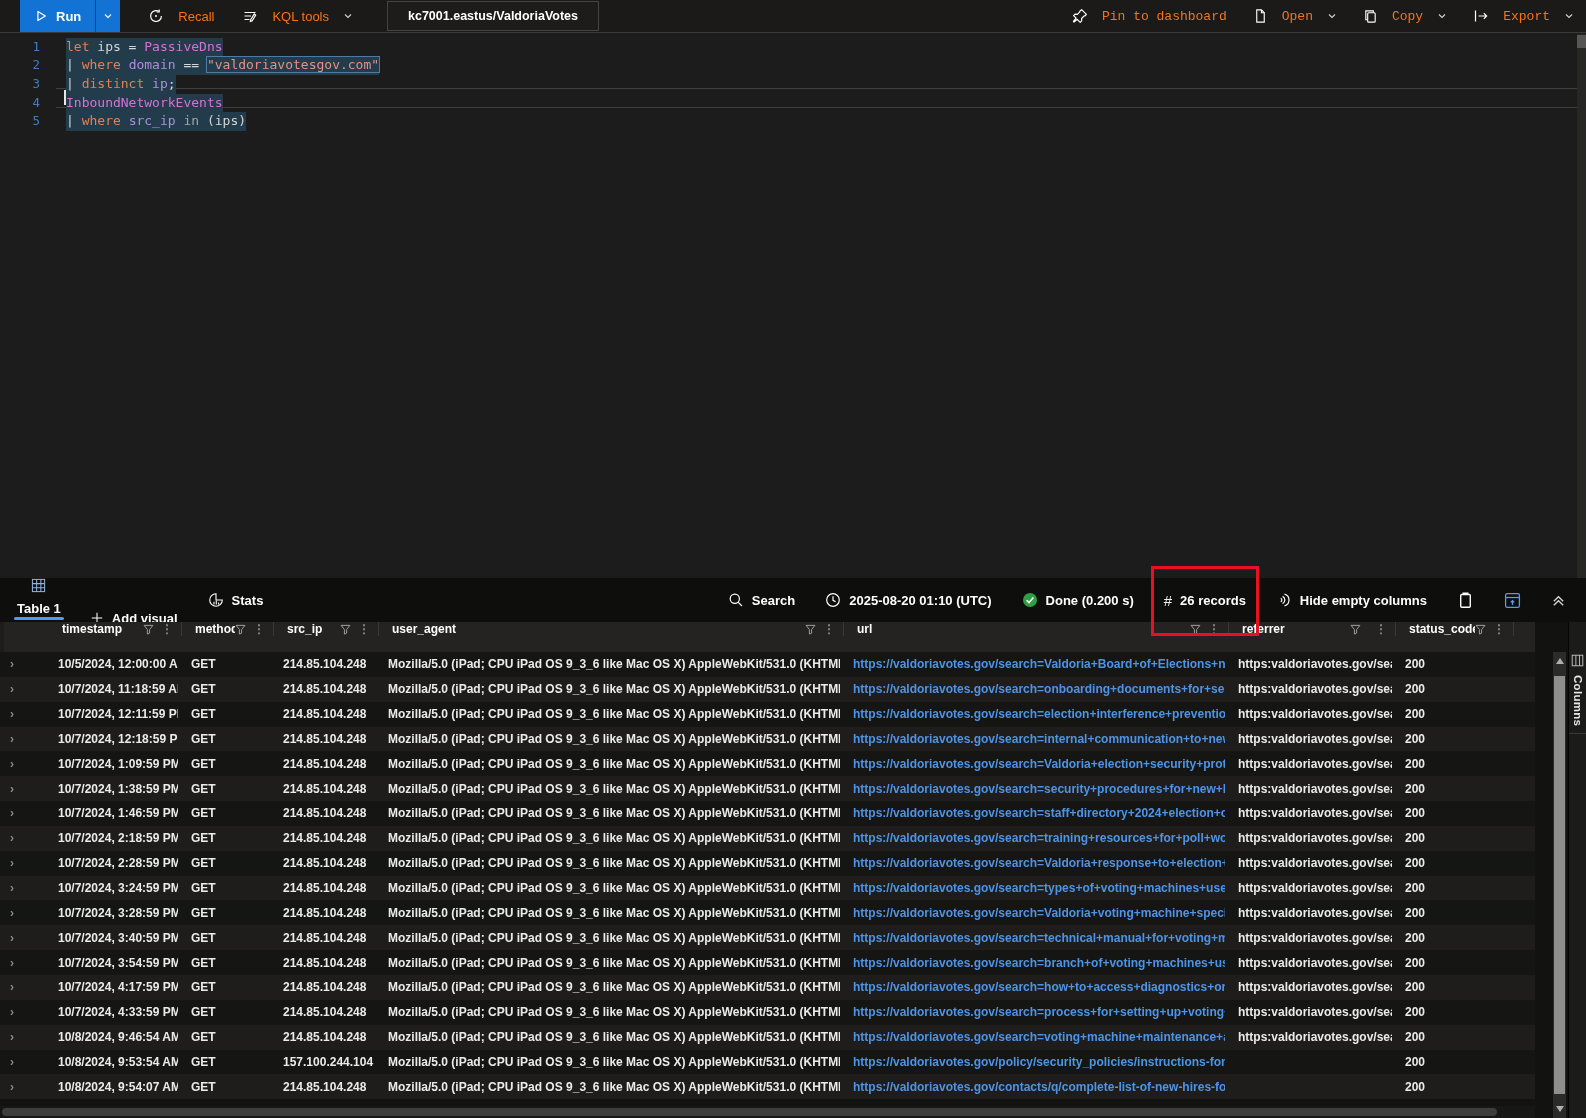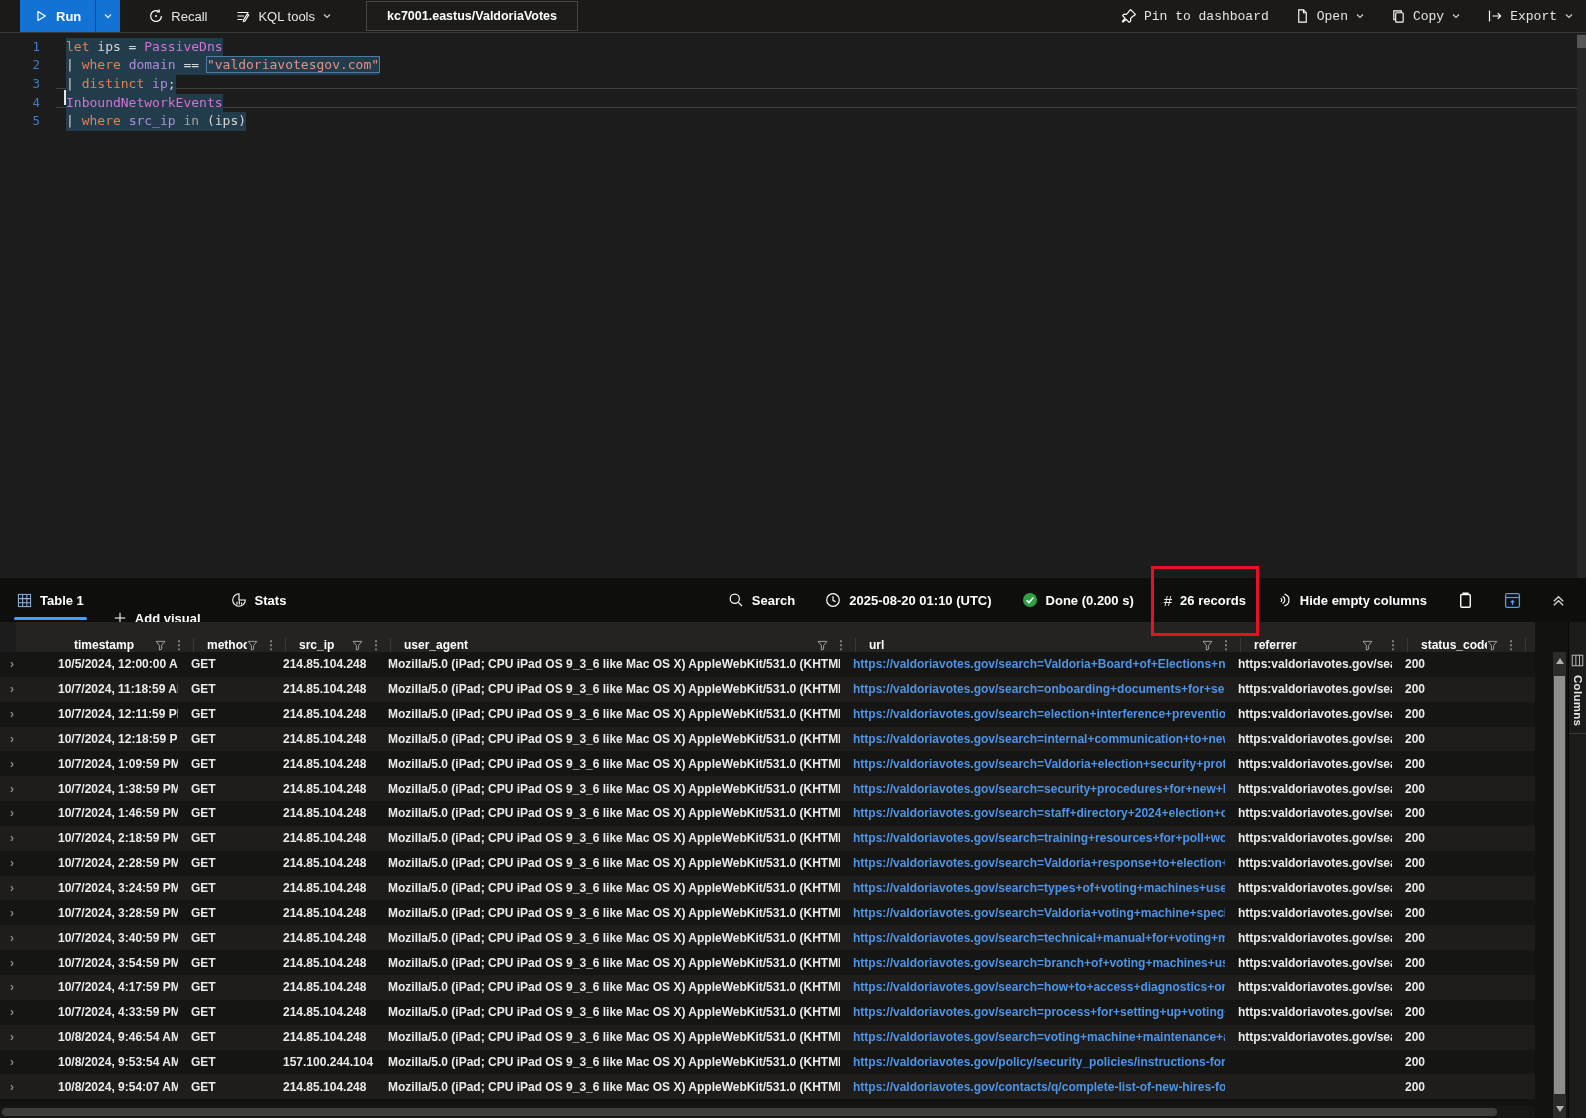--- a/index.html
+++ b/index.html
@@ -5,52 +5,52 @@
   html,body{margin:0;padding:0;background:#000;}
   body{font-family:"Liberation Sans",sans-serif;-webkit-font-smoothing:antialiased;}
   #app{position:relative;width:1586px;height:1118px;background:#1c1c1c;overflow:hidden;color:#fff;}
   svg{display:block;}
 
   
   .topbar{position:absolute;top:0;left:0;right:0;height:32px;background:#1b1a19;display:flex;align-items:center;font-size:13px;}
   .run-split{margin-left:20px;height:39px;display:flex;border-radius:3px;overflow:hidden;}
   .run-main{display:flex;align-items:center;gap:8px;padding:0 14px;background:var(--run-button,#1273d4);font-weight:600;cursor:pointer;}
   .run-caret{width:24px;display:flex;align-items:center;justify-content:center;background:var(--run-button,#1273d4);border-left:1px solid rgba(0,0,0,.4);}
-  .tb-item{display:flex;align-items:center;gap:7px;margin-left:28px;color:#e5e5e5;cursor:pointer;white-space:nowrap;}
+  .tb-item{display:flex;align-items:center;gap:14px;margin-left:28px;color:#f97316;cursor:pointer;white-space:nowrap;}
   .conn-tab{margin-left:34px;height:28px;display:flex;align-items:center;padding:0 20px;border:1px solid #454443;background:#1d1c1b;font-weight:700;font-size:12.5px;}
   .tb-right{margin-left:auto;display:flex;align-items:center;gap:26px;padding-right:12px;font-family:Liberation Mono, monospace;}
 
   
   .editor{position:absolute;top:32px;left:0;right:0;height:546px;background:#1c1c1c;border-top:1px solid #3a3a39;}
   .codelines{position:absolute;top:4.5px;left:0;right:12px;}
   .cline{display:flex;height:18.7px;line-height:18.7px;font-family:"DejaVu Sans Mono","Liberation Mono",monospace;font-size:13px;}
   .lnum{width:40px;text-align:right;color:#3f7cc6;font-size:12.5px;}
   .lcode{margin-left:26px;white-space:pre;background:var(--selection,#223c4b);}
   .tk.kw{color:#e87e52;} .tk.pl{color:#d5d5d5;} .tk.tbl{color:#d671d6;}
   .tk.col{color:#ae8de0;} .tk.op{color:#a3a3a3;} .tk.str{color:#e98f84;}
   .tk.boxed{outline:1px solid #4d7ba3;}
   .curline{position:absolute;left:56px;right:9px;top:54.5px;height:18px;border-top:1px solid #403f3e;border-bottom:1px solid #403f3e;pointer-events:none;}
   .cursor{position:absolute;left:64px;top:56.5px;width:2px;height:15px;background:#e8e8e8;}
   .ed-scroll{position:absolute;top:1px;right:0;bottom:0;width:9px;background:#272726;}
   .ed-thumb{position:absolute;top:1px;left:0;right:0;height:13px;background:#575655;}
 
   
   .rbar{position:absolute;top:578px;left:0;right:0;height:44px;background:#0e0e0d;display:flex;align-items:center;font-size:13px;font-weight:600;}
   .rgroup{display:flex;align-items:center;gap:8px;white-space:nowrap;cursor:pointer;}
-  .rtab{position:relative;margin-left:14px;height:100%;display:flex;align-items:center;gap:8px;padding:0 3px;font-weight:700;}
+  .rtab{position:relative;margin-left:14px;height:100%;display:flex;align-items:center;gap:8px;padding:0 3px;font-weight:700;flex-direction:column;}
   .rtab .underline{position:absolute;left:0;right:0;bottom:2px;height:3px;background:var(--tab-underline,#479ef5);border-radius:2px;}
   .add-visual{margin-left:26px;margin-top:36px;} .stats{margin-left:30px;}
   .rright{margin-left:auto;display:flex;align-items:center;gap:30px;padding-right:20px;height:100%;}
   .records{position:relative;height:100%;}
   .hash{font-size:15px;font-weight:400;color:#efefef;}
   .annotation{position:absolute;left:-13px;right:-13px;top:-12px;bottom:-14px;border:3px solid var(--annotation,#e81123);pointer-events:none;z-index:40;}
   .iconbtn{display:flex;align-items:center;cursor:pointer;}
 
   
-  .thead{position:absolute;top:622px;left:16px;width:1535px;height:30px;background:#242322;display:flex;align-items:flex-end;font-size:12px;font-weight:700;box-sizing:border-box;}
+  .thead{position:absolute;top:622px;left:4px;width:1535px;height:30px;background:#242322;display:flex;align-items:flex-start;font-size:12px;font-weight:700;box-sizing:border-box;}
   .hspacer{width:45px;border-right:1px solid #3a3938;box-sizing:border-box;}
   .hcell{display:flex;align-items:center;padding:0 8px 0 13px;border-right:1px solid #3a3938;box-sizing:border-box;overflow:hidden;}
   .hcell .hlabel{flex:1;overflow:hidden;white-space:nowrap;}
   .hcell .kebab{color:#8f8f8f;margin-left:7px;font-size:12px;cursor:pointer;}
   .thead .hcell:nth-child(2){width:133px;} .thead .hcell:nth-child(3){width:92px;}
   .thead .hcell:nth-child(4){width:105px;} .thead .hcell:nth-child(5){width:465px;}
   .thead .hcell:nth-child(6){width:385px;} .thead .hcell:nth-child(7){width:167px;gap:7px;}
   .thead .hcell:nth-child(8){width:118px;}
   .thead::after{content:'';width:25px;}
 

